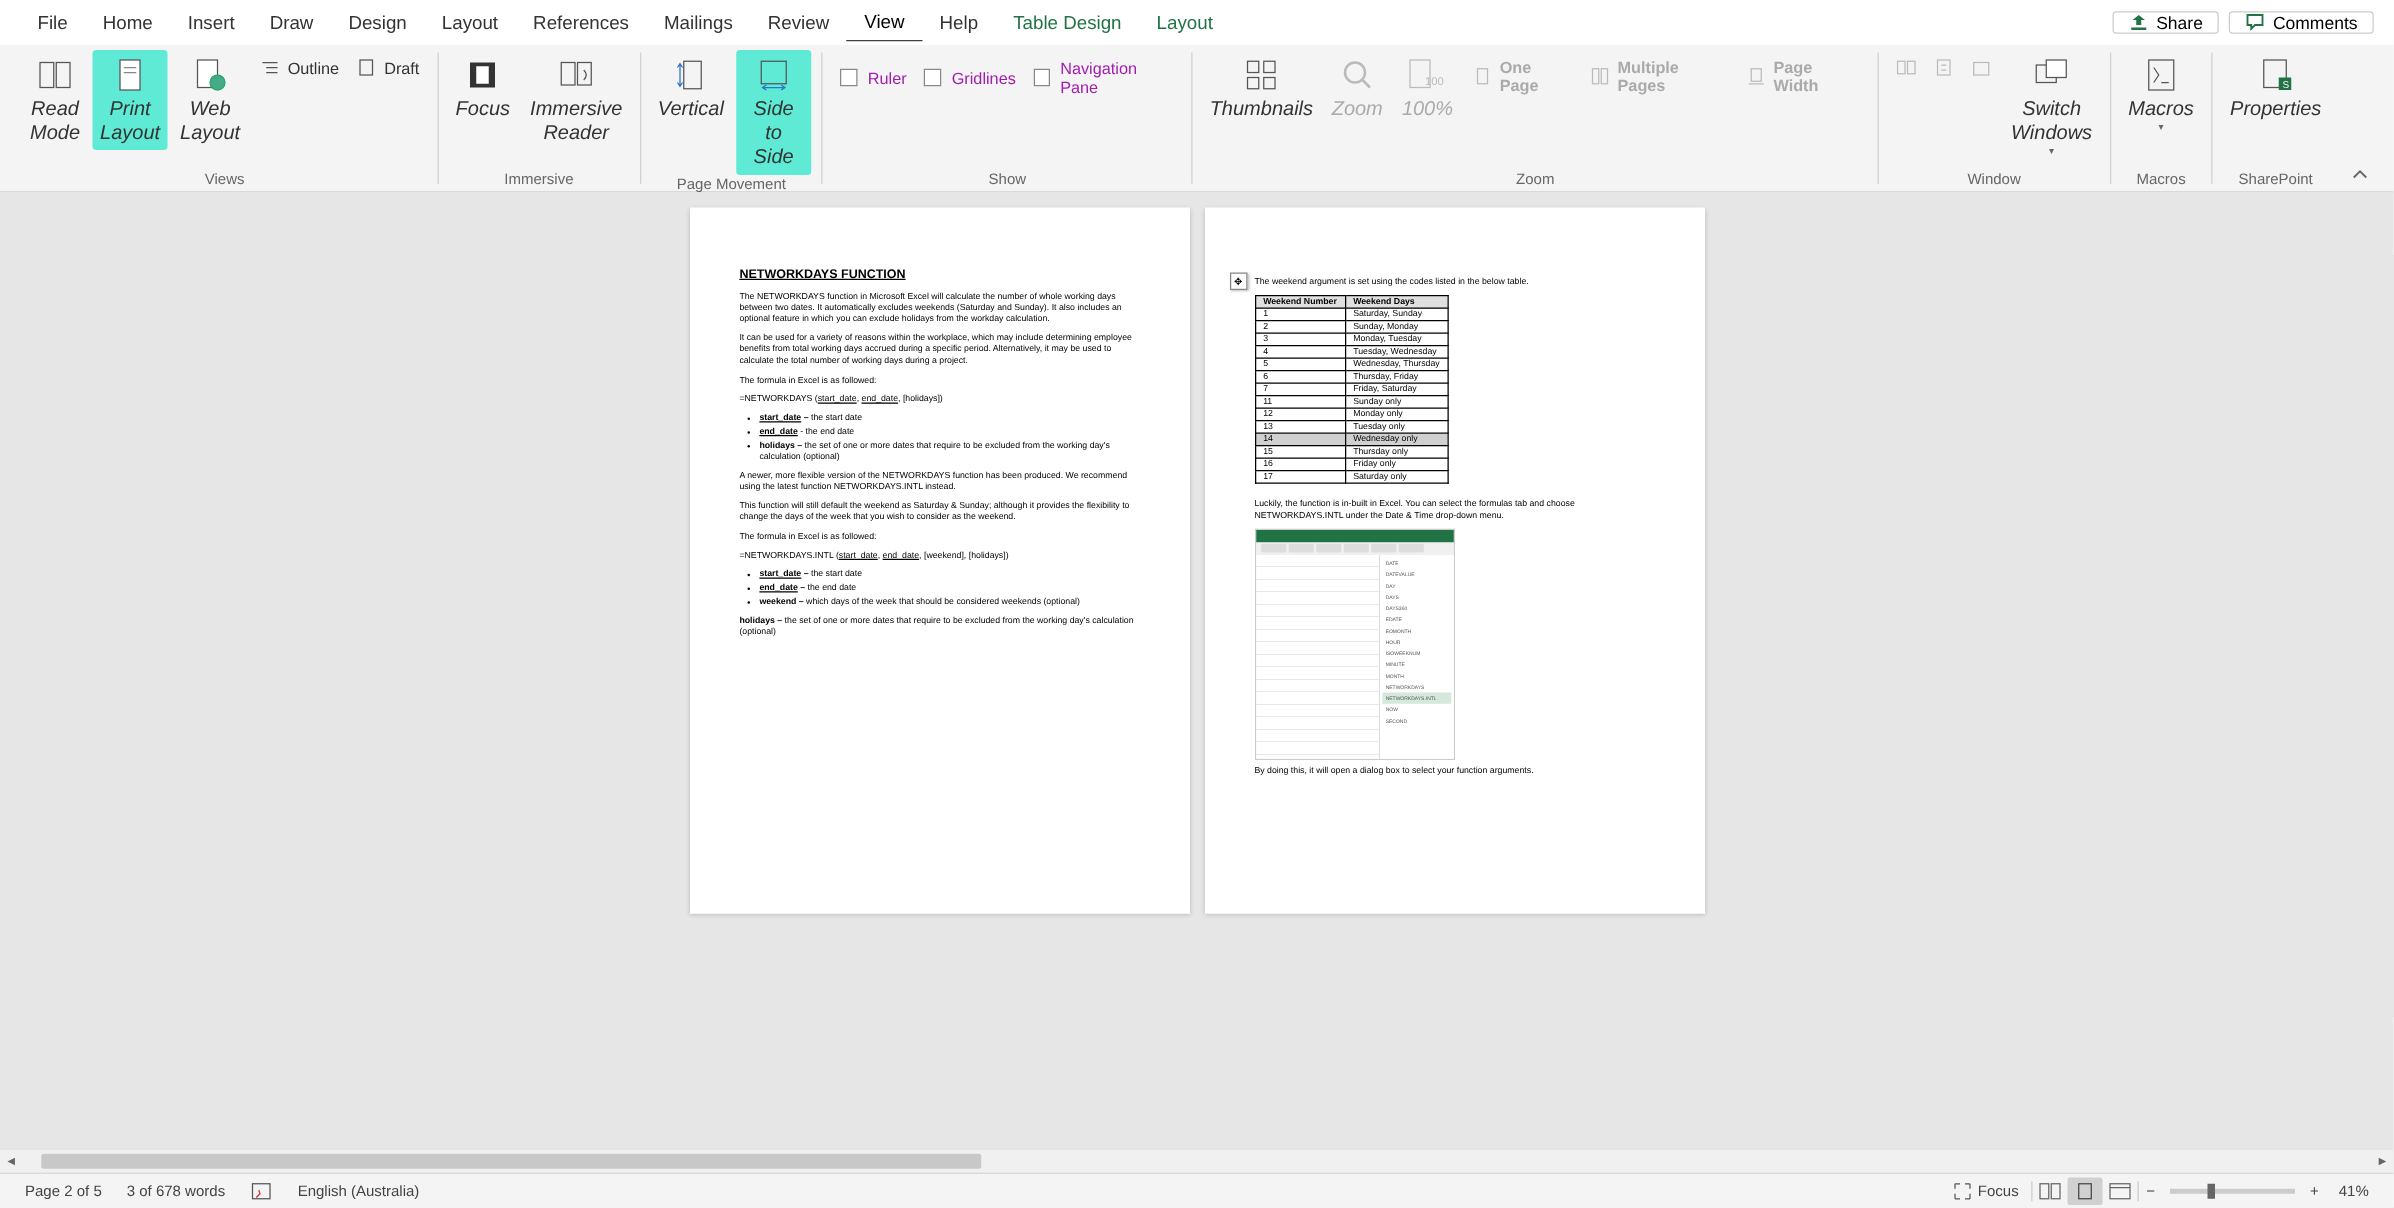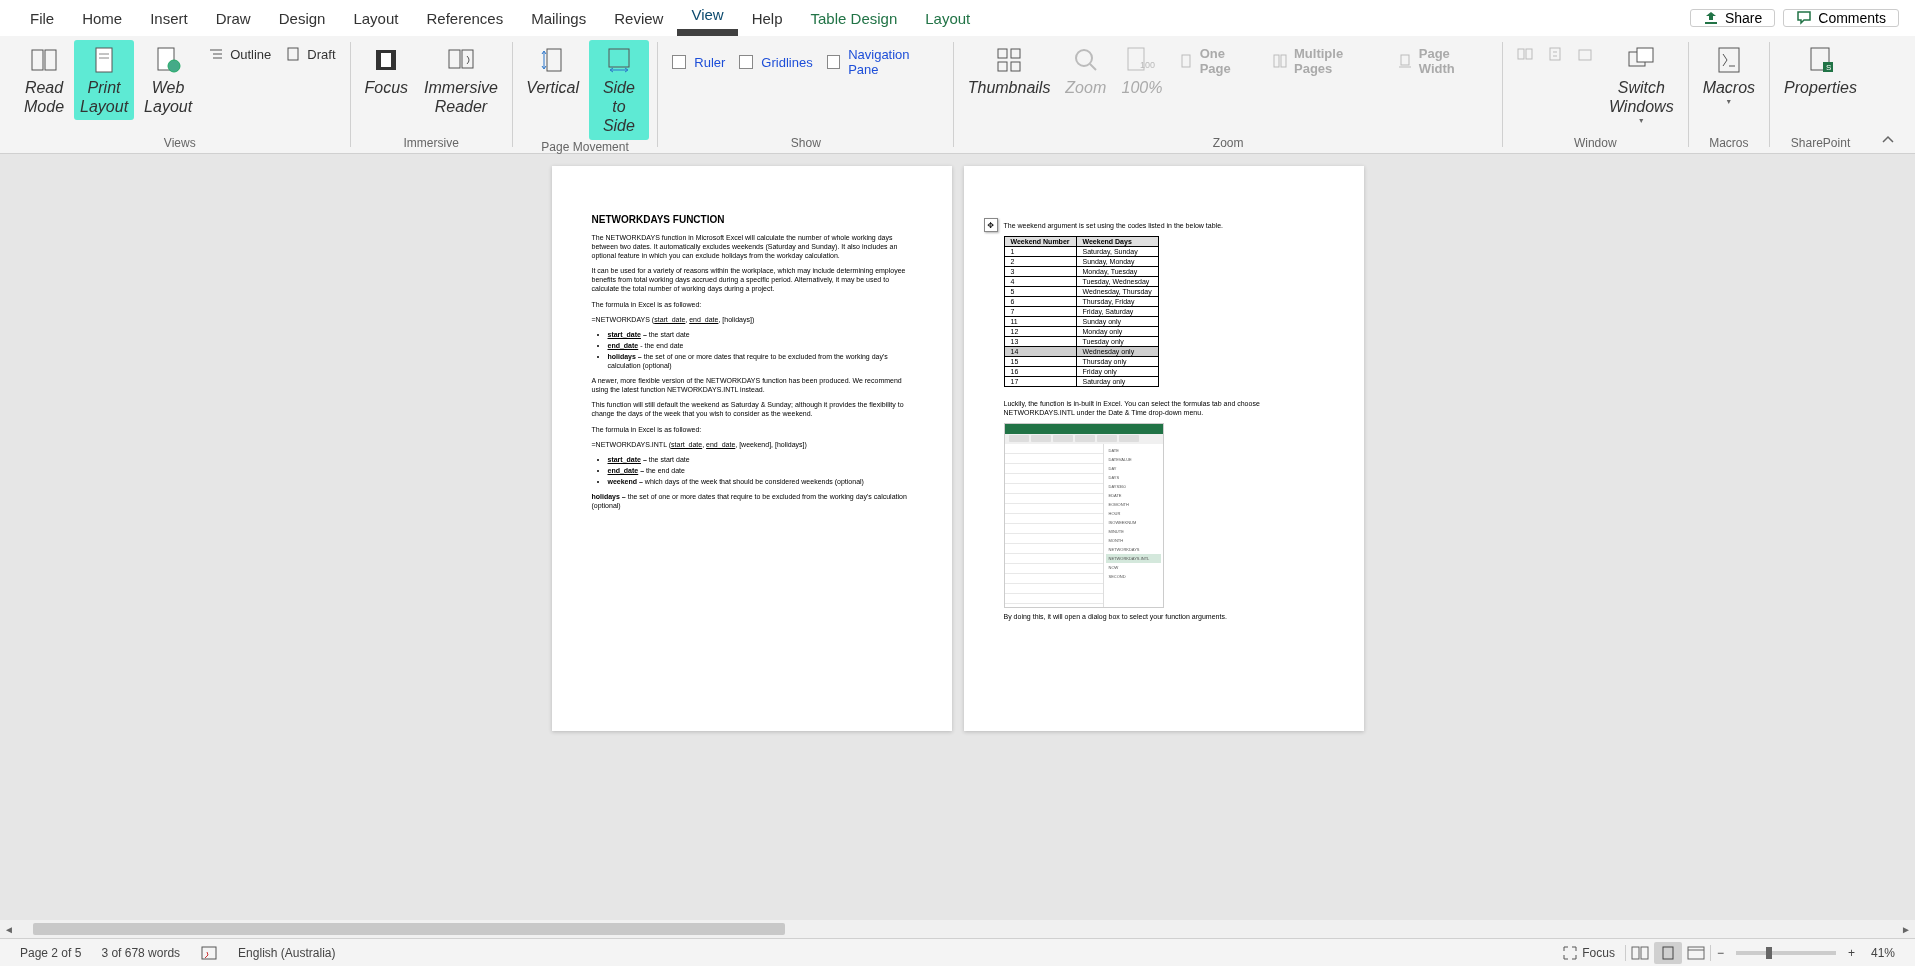--- a/index.html
+++ b/index.html
@@ -1,47 +1,47 @@
 <!DOCTYPE html>
 <html><head>
   <meta charset="utf-8">
   <style>
     * { margin: 0; padding: 0; box-sizing: border-box; font-family: 'Segoe UI', Tahoma, sans-serif; }
     body { background: #fff; overflow: hidden; }
     
     
     .menubar { display: flex; align-items: center; height: 36px; padding: 0 16px; background: #fff; }
     .menubar-item { padding: 6px 14px; font-size: 15px; color: #333; cursor: pointer; }
-    .menubar-item.active { color: #0c4a6e; border-bottom: 7px solid #404040; }
+    .menubar-item.active { color: #000000; border-bottom: 1px solid #404040; }
     .menubar-item.contextual { color: #217346; }
     .menubar-spacer { flex: 1; }
     .menubar-btn { display: flex; align-items: center; gap: 6px; padding: 0 12px; border: 1px solid #ccc; border-radius: 3px; margin-left: 8px; font-size: 14px; cursor: pointer; background: #fff; }
     
     
     .ribbon { display: flex; align-items: stretch; height: 118px; background: #f4f4f4; border-bottom: 1px solid #d0d0d0; padding: 0 10px; }
     .ribbon-group { display: flex; flex-direction: column; padding: 4px 8px 0; position: relative; }
     .ribbon-group-label { text-align: center; font-size: 12px; color: #666; margin-top: auto; padding-bottom: 3px; }
     .ribbon-divider { width: 1px; background: #d0d0d0; margin: 6px 0; }
     .ribbon-row { display: flex; align-items: flex-start; gap: 4px; flex: 1; }
     .ribbon-big-btn { display: flex; flex-direction: column; align-items: center; justify-content: flex-start; padding: 4px 6px; min-width: 48px; cursor: pointer; border-radius: 3px; }
     .ribbon-big-btn.active { background: #5eead4; }
     .ribbon-big-btn .icon-box { width: 32px; height: 32px; display: flex; align-items: center; justify-content: center; margin-bottom: 2px; }
     .ribbon-big-btn .label { font-size: 16px; color: #333; text-align: center; line-height: 1.2; font-style: italic; }
     .ribbon-big-btn.disabled .label { color: #aaa; }
     .ribbon-col { display: flex; flex-direction: row; gap: 2px; justify-content: flex-start; padding-top: 4px; }
     .ribbon-small-btn { display: flex; align-items: center; gap: 6px; padding: 2px 6px; font-size: 13px; cursor: pointer; color: #333; }
     .ribbon-small-btn.disabled { color: #aaa; font-weight: bold; }
-    .ribbon-check { display: flex; align-items: center; gap: 8px; padding: 3px 6px; font-size: 13px; color: #1d4ed8; cursor: pointer; }
+    .ribbon-check { display: flex; align-items: center; gap: 8px; padding: 3px 6px; font-size: 13px; color: #a21caf; cursor: pointer; }
     .checkbox { width: 14px; height: 14px; border: 1px solid #888; background: #fff; }
     .collapse-chevron { margin-left: auto; align-self: flex-end; padding: 6px 10px; cursor: pointer; color: #666; font-size: 14px; }
     
     
     .doc-area { background: #e6e6e6; height: calc(100vh - 36px - 118px - 28px); position: relative; overflow: hidden; display: flex; justify-content: center; gap: 12px; padding-top: 12px; }
     .page { background: #fff; width: 400px; height: 565px; box-shadow: 0 1px 4px rgba(0,0,0,0.2); padding: 48px 40px; font-size: 7px; color: #000; overflow: hidden; position: relative; }
-    .page h2 { font-size: 10px; font-weight: bold; margin-bottom: 8px; }
+    .page h2 { font-size: 10px; font-weight: bold; margin-bottom: 8px; text-decoration: underline; }
     .page p { margin-bottom: 6px; line-height: 1.3; }
     .page ul { margin-left: 16px; margin-bottom: 6px; }
     .page li { margin-bottom: 2px; line-height: 1.3; }
     .page .underline { text-decoration: underline; }
     .page-table { border-collapse: collapse; margin: 6px 0; font-size: 7px; }
     .page-table th, .page-table td { border: 1px solid #000; padding: 1px 6px; text-align: left; }
     .page-table th { background: #e0e0e0; font-weight: bold; }
     .page-table tr.highlight td { background: #d0d0d0; }
     .move-handle { position: absolute; left: 20px; top: 52px; width: 14px; height: 14px; border: 1px solid #888; display: flex; align-items: center; justify-content: center; font-size: 8px; box-shadow: 1px 1px 2px rgba(0,0,0,0.3); background: #fff; }
     .excel-thumb { width: 160px; height: 185px; background: #f8f8f8; border: 1px solid #ccc; margin: 4px 0; position: relative; }

